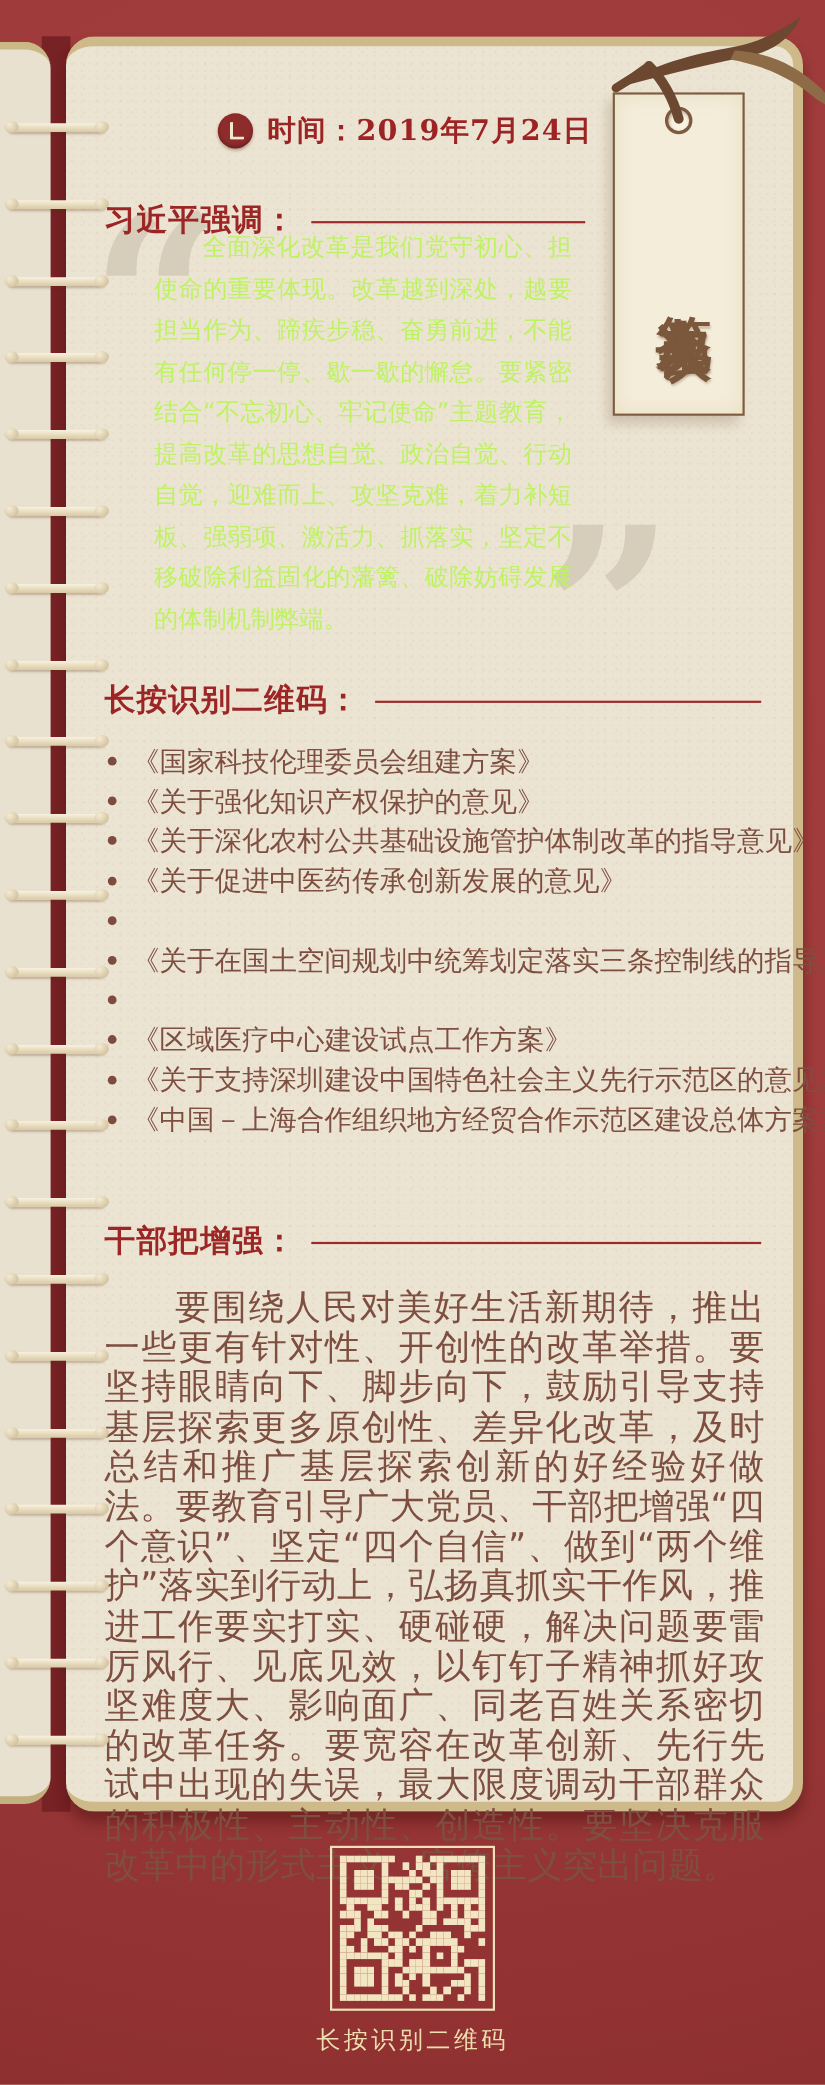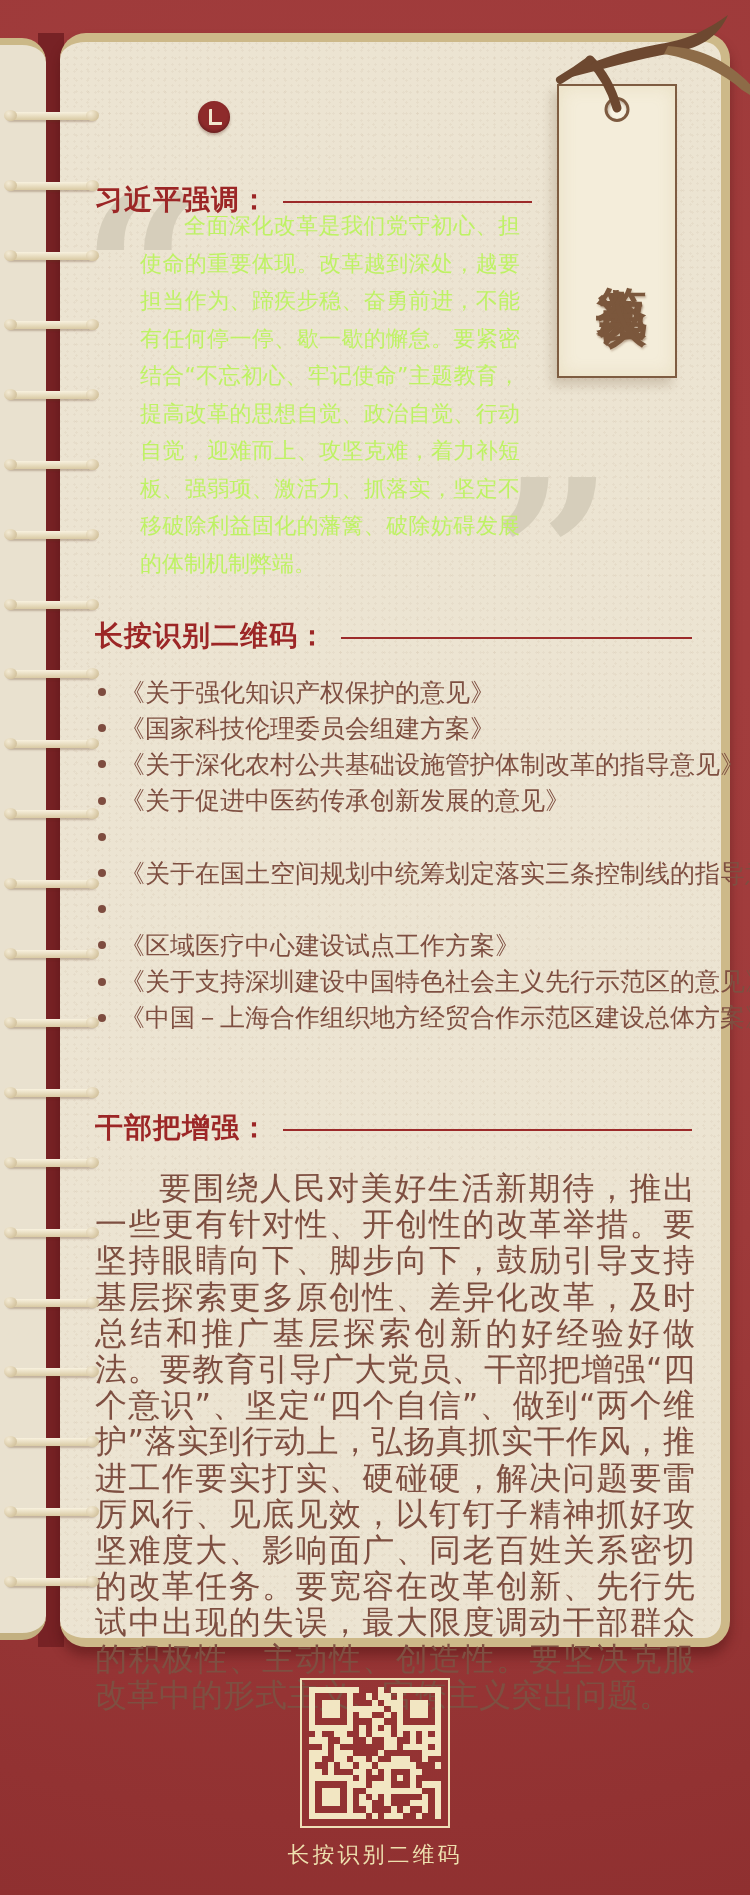--- a/index.html
+++ b/index.html
@@ -151,20 +151,21 @@
     <div class="stitch" style="top: 1368px;"></div>
     <div class="stitch" style="top: 1438px;"></div>
     <div class="stitch" style="top: 1508px;"></div>
     <div class="stitch" style="top: 1578px;"></div>
   </div>
 
 <div class="time-row">
   <span class="clock-icon">
       <span class="hands"></span>
     </span>
+  <span class="time-label">时间：2019年7月24日</span>
 </div>
 
 <div class="tag">
   <span class="tag-hole"></span>
   <div class="tag-title">第九次会议</div>
 </div>
 <svg class="ribbon-svg" viewBox="0 0 230 130" aria-hidden="true">
   <path d="M97,106 C92,88 82,70 70,58" fill="none" stroke="#6d4830" stroke-width="9" stroke-linecap="round"></path>
   <path d="M40,78 C80,52 120,46 150,40 C170,36 190,26 208,13 C198,36 178,47 152,51 C120,57 78,68 40,78 Z" fill="#6d4830"></path>
   <path d="M148,44 C178,46 202,56 226,78 C233,85 237,92 240,99 L222,88 C204,72 178,58 144,52 Z" fill="#8d6b47"></path>
@@ -179,25 +180,25 @@
 <div class="quote-mark quote-close">”</div>
 <div class="quote-text">全面深化改革是我们党守初心、担使命的重要体现。改革越到深处，越要担当作为、蹄疾步稳、奋勇前进，不能有任何停一停、歇一歇的懈怠。要紧密结合“不忘初心、牢记使命”主题教育，提高改革的思想自觉、政治自觉、行动自觉，迎难而上、攻坚克难，着力补短板、强弱项、激活力、抓落实，坚定不移破除利益固化的藩篱、破除妨碍发展的体制机制弊端。</div>
 
 <div class="section-head head-documents">
   <span class="h-label">长按识别二维码：</span>
   <span class="h-rule"></span>
 </div>
 <ul class="doc-list" id="doc-list">
     <li>
       <span class="bullet"></span>
+      <span class="doc-text">《国家科技伦理委员会组建方案》</span>
+    </li>
+    <li>
+      <span class="bullet"></span>
       <span class="doc-text">《关于强化知识产权保护的意见》</span>
-    </li>
-    <li>
-      <span class="bullet"></span>
-      <span class="doc-text">《国家科技伦理委员会组建方案》</span>
     </li>
     <li>
       <span class="bullet"></span>
       <span class="doc-text">《关于深化农村公共基础设施管护体制改革的指导意见》</span>
     </li>
     <li>
       <span class="bullet"></span>
       <span class="doc-text">《关于促进中医药传承创新发展的意见》</span>
     </li>
     <li>

